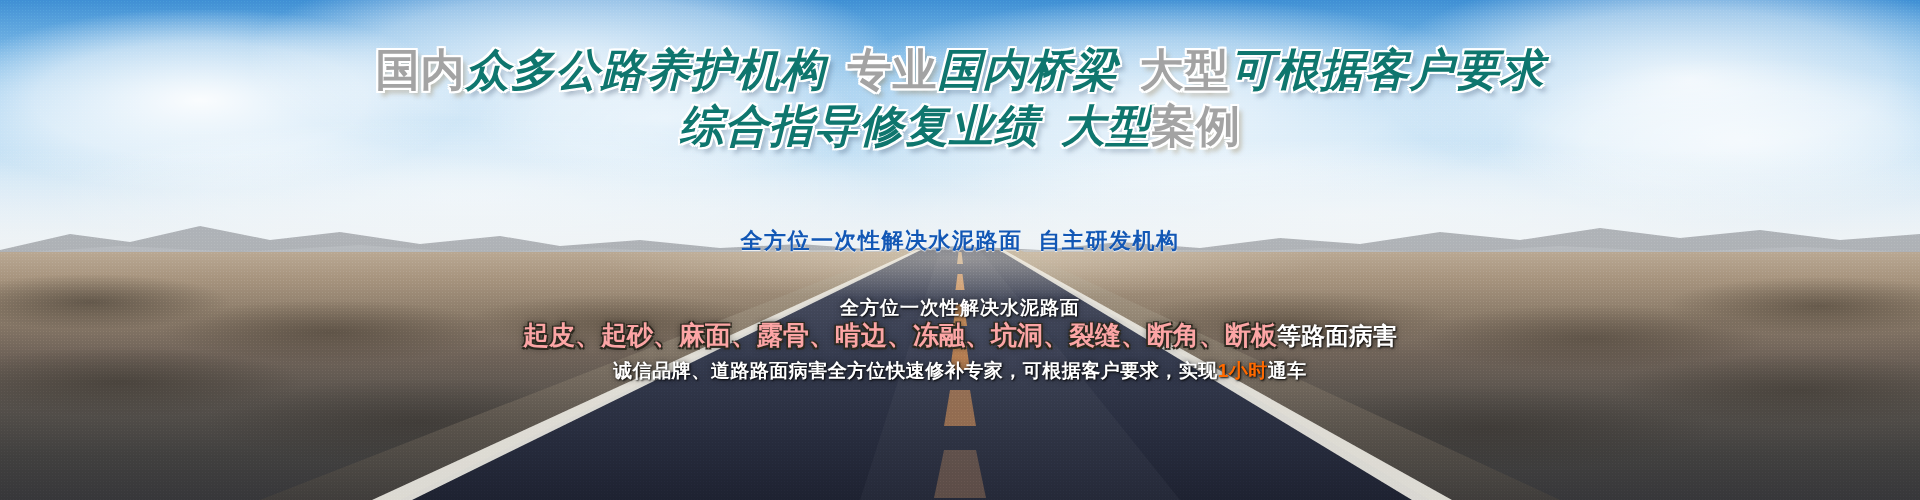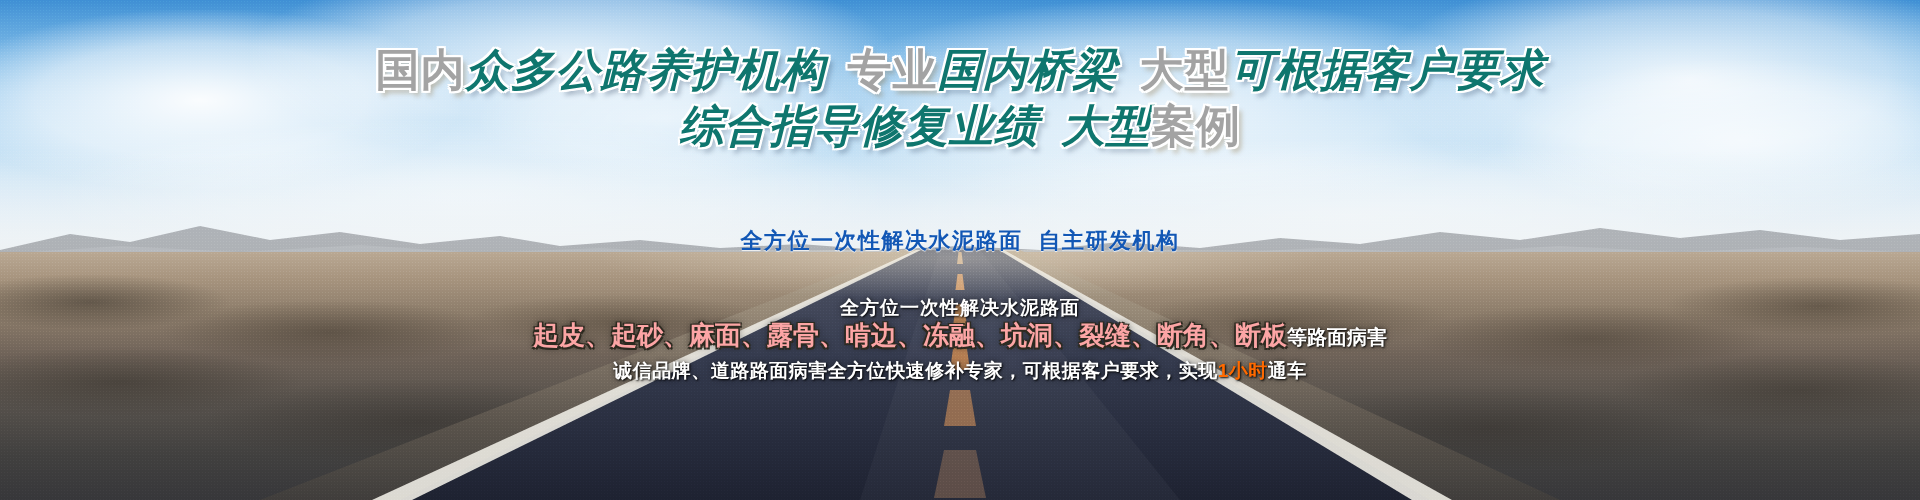--- a/index.html
+++ b/index.html
@@ -144,21 +144,21 @@
     letter-spacing:0px;
   }
   .dz-orange {
     color:#fca5a5;
     text-shadow:
       1.5px 1.5px 0 #2d2a20, -1.5px 1.5px 0 #2d2a20, 1.5px -1.5px 0 #2d2a20, -1.5px -1.5px 0 #2d2a20,
       0 0 7px rgba(0,0,0,.75);
   }
   .dz-white {
     color:#ffffff;
-    font-size:20px;
+    font-size:24px;
     text-shadow:1px 1px 2px rgba(0,0,0,.9), 0 0 6px rgba(0,0,0,.6);
   }
 
   .footline {
     top:358px;
     font-size:19px;
     font-weight:bold;
     color:#ffffff;
     letter-spacing:.5px;
     text-shadow:1px 1px 2px rgba(0,0,0,.9), 0 0 6px rgba(0,0,0,.55);

